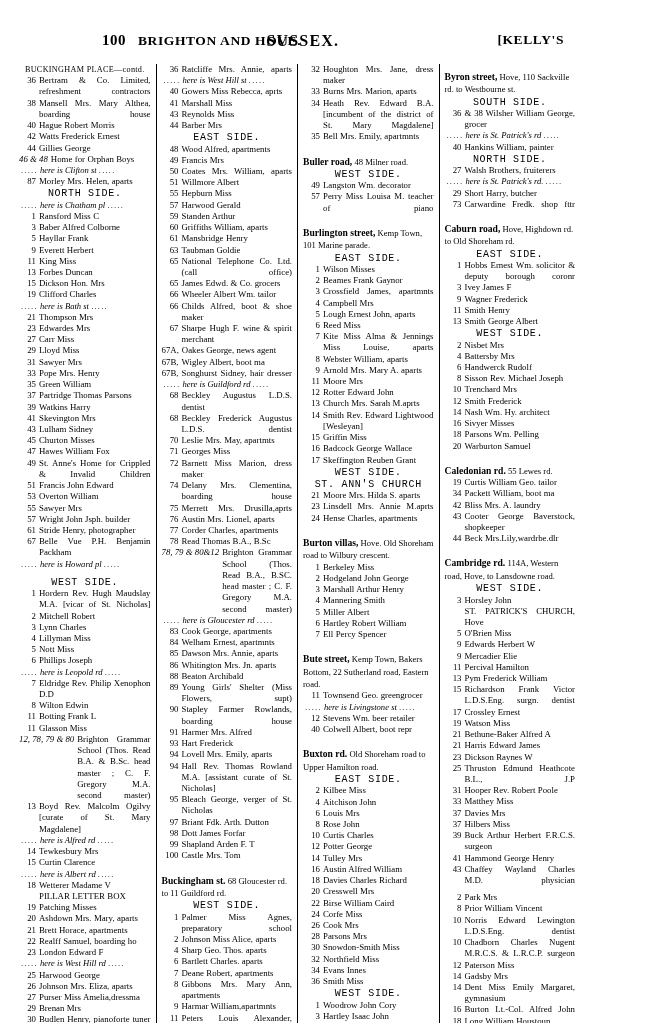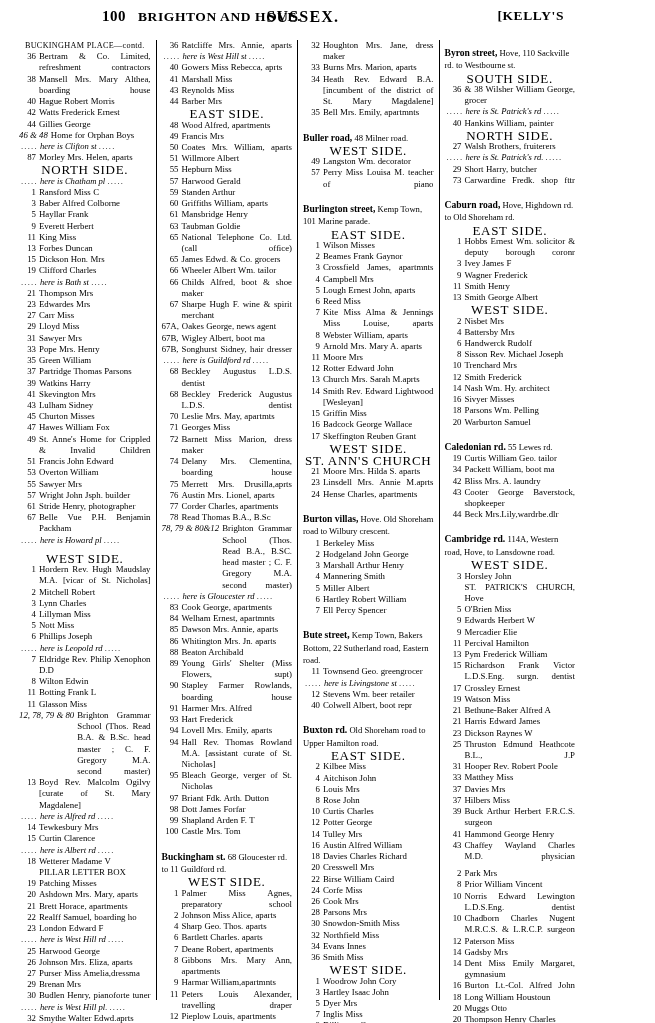--- a/index.html
+++ b/index.html
@@ -13,21 +13,21 @@
     height: 1023px;
     font-family: "Liberation Serif", "DejaVu Serif", serif;
     color: #000000;
     position: relative;
     overflow: hidden;
   }
   .page {
     width: 594px;
     height: 1023px;
     box-sizing: border-box;
-    padding: 8px 14px 6px 14px;
+    padding: 32px 14px 6px 14px;
     position: relative;
   }
   
   .running-head {
     display: flex;
     align-items: baseline;
     justify-content: flex-start;
     font-family: "Liberation Serif", serif;
     height: 22px;
     margin: 0 8px 10px 8px;
@@ -114,25 +114,26 @@
     margin-top: 7px;
     text-indent: 0;
     padding-left: 0;
   }
   .street .sub {
     font-weight: normal;
     font-size: 8.6px;
   }
   .side {
     text-align: center;
-    font-size: 13px;
+    font-size: 10px;
     letter-spacing: 0.7px;
     font-variant: small-caps;
     text-transform: uppercase;
     margin: 1px 0 0 0;
+    font-family: Liberation Mono, monospace;
   }
   .contd {
     text-align: center;
     font-size: 8.2px;
     letter-spacing: 0.3px;
     margin-bottom: 0;
   }
   .here {
     font-style: italic;
     font-size: 8.6px;

